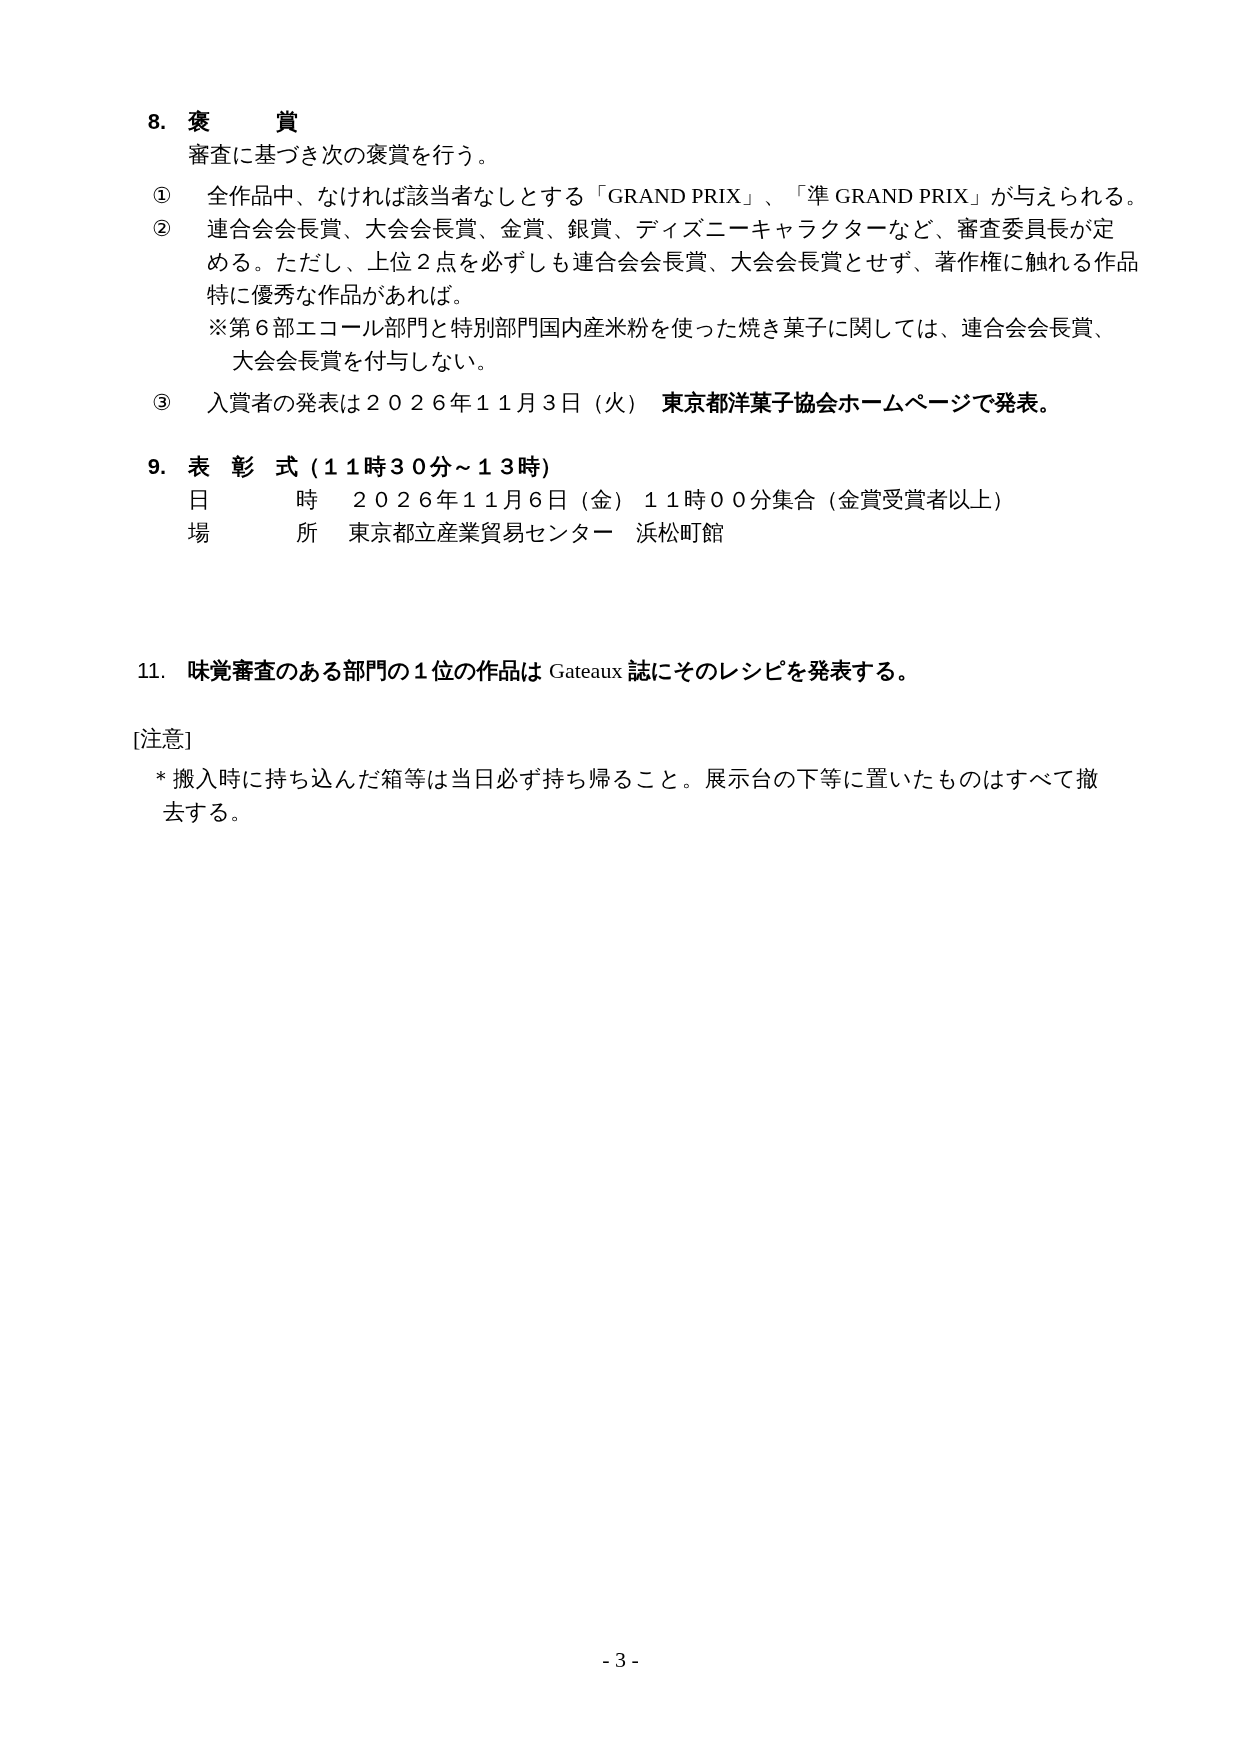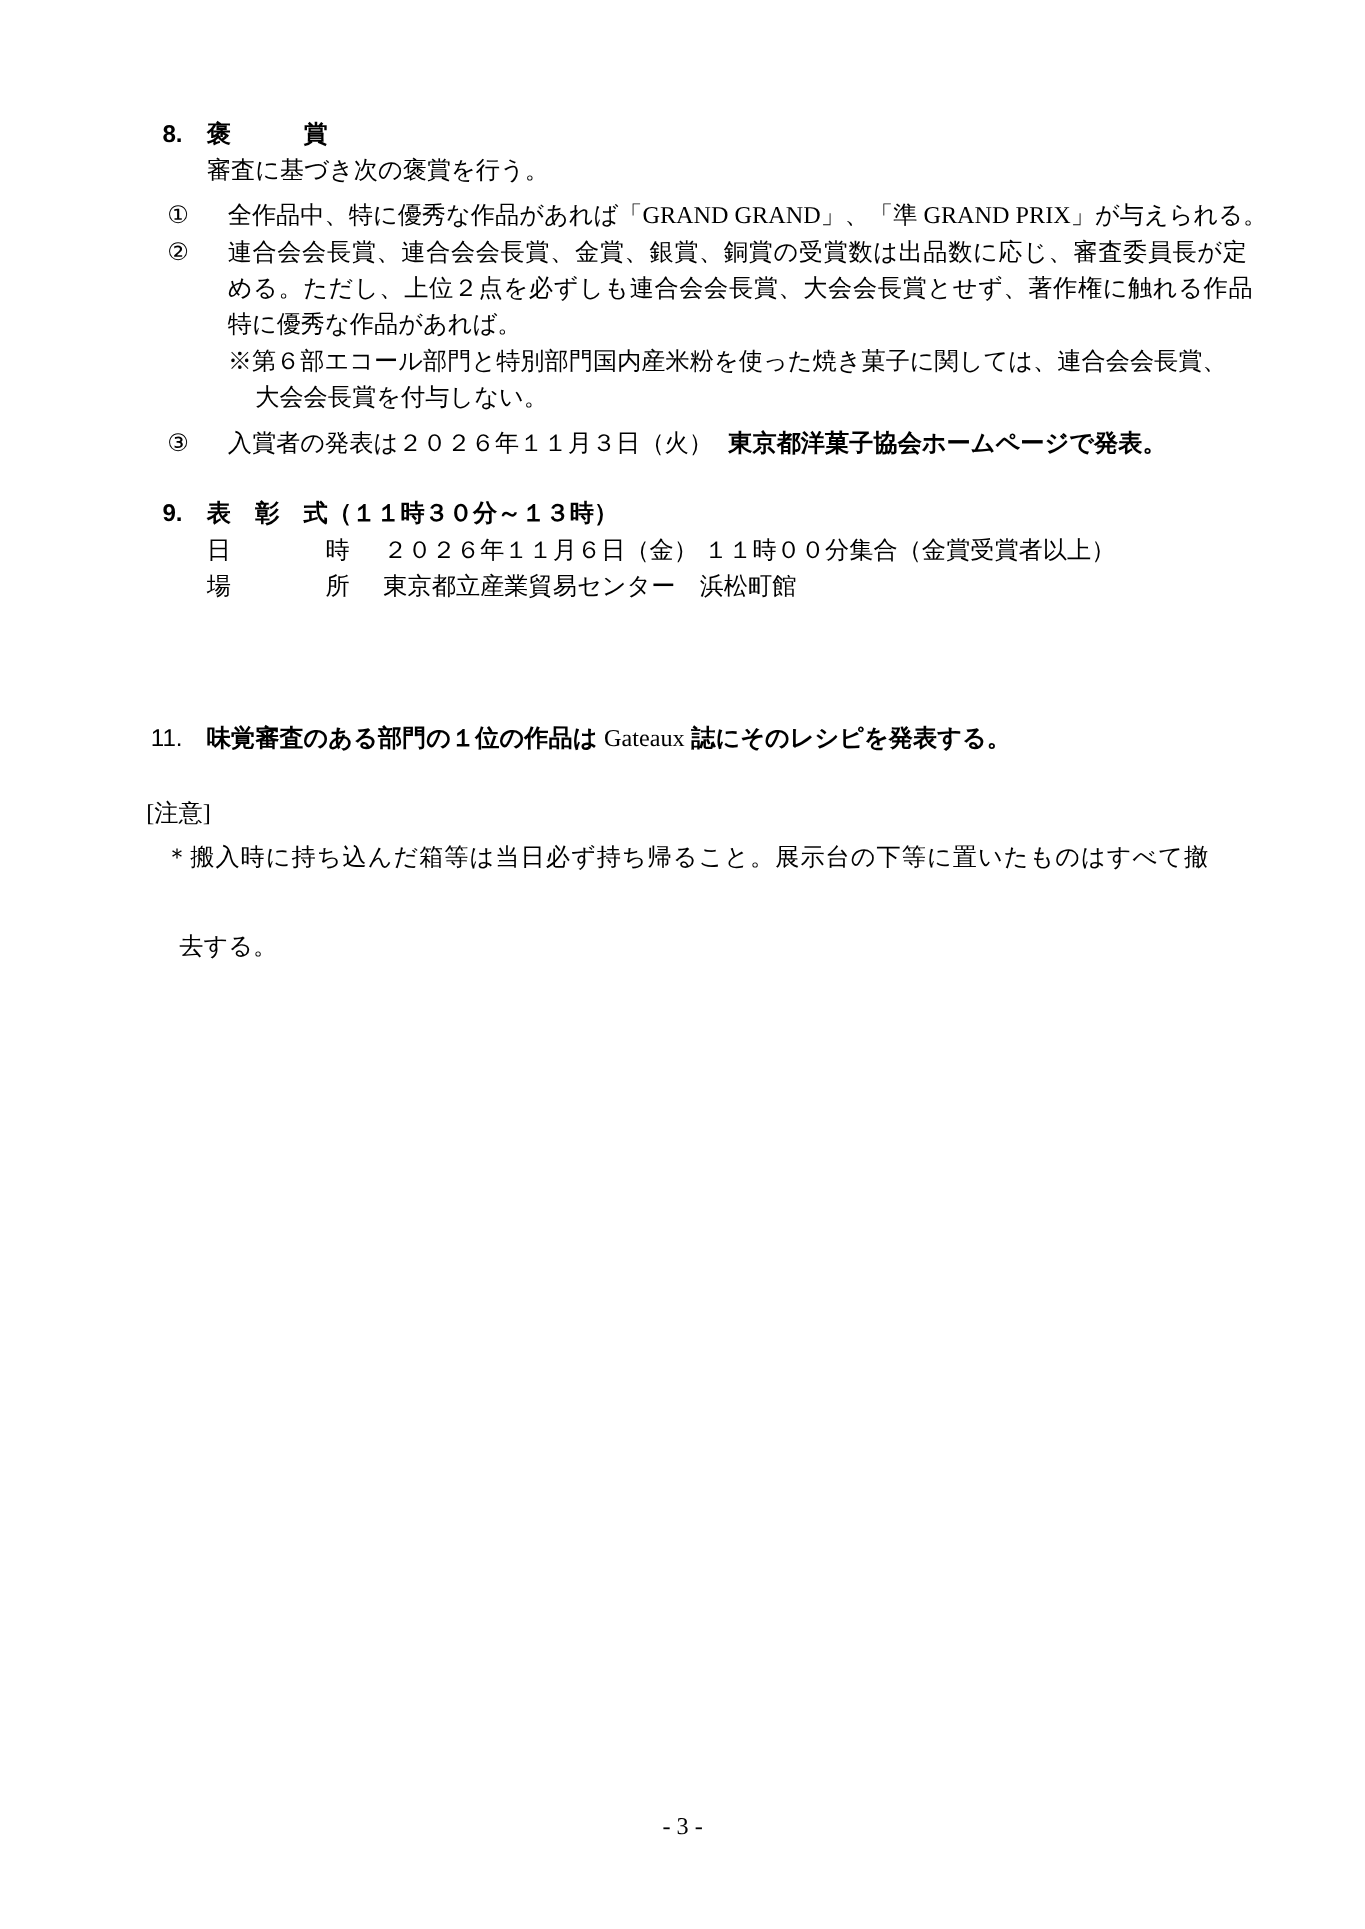--- a/index.html
+++ b/index.html
@@ -37,21 +37,21 @@
   .marker {
     display:inline-block;
     width:55px;
     flex:0 0 55px;
     font-family:"Liberation Serif","DejaVu Serif",serif;
   }
   .bodycol div { white-space:nowrap; }
   .stretch { letter-spacing:0.55px; }
   .stretch2 { letter-spacing:0.9px; }
   .indent25 { padding-left:25px; }
-  .indent13 { padding-left:13px;margin-top:48px; }
+  .indent13 { padding-left:13px; }
   .labelbox {
     display:inline-flex;
     width:130px;
     justify-content:space-between;
   }
   .valgap { margin-left:25px; }
   .latin-gap { margin:0 6px; font-weight:normal; font-family:"Liberation Serif","DejaVu Serif",serif; }
   .boldtail-gap { margin-left:14px; }
   .footer {
     position:absolute;
@@ -68,27 +68,27 @@
 
   <div class="line numrow" style="left:133px; top:105px;">
     <span class="num b">8.</span>
     <span class="gothic headgap">褒　　　賞</span>
   </div>
 
   <div class="line" style="left:188px; top:138px;">審査に基づき次の褒賞を行う。</div>
 
   <div class="line itemrow" style="left:152px; top:179px;">
     <span class="marker">①</span>
-    <span>全作品中、特に優秀な作品があれば「GRAND GRAND」、「準 GRAND PRIX」が与えられる。</span>
+    <span>全作品中、なければ該当者なしとする「GRAND PRIX」、「準 GRAND PRIX」が与えられる。</span>
   </div>
 
   <div class="line itemrow" style="left:152px; top:212px;">
     <span class="marker">②</span>
     <span class="bodycol">
-      <div class="stretch">連合会会長賞、連合会会長賞、金賞、銀賞、銅賞の受賞数は出品数に応じ、審査委員長が定</div>
+      <div class="stretch">連合会会長賞、大会会長賞、金賞、銀賞、ディズニーキャラクターなど、審査委員長が定</div>
       <div class="stretch">める。ただし、上位２点を必ずしも連合会会長賞、大会会長賞とせず、著作権に触れる作品</div>
       <div>特に優秀な作品があれば。</div>
     </span>
   </div>
 
   <div class="line bodycol" style="left:207px; top:311px;">
     <div>※第６部エコール部門と特別部門国内産米粉を使った焼き菓子に関しては、連合会会長賞、</div>
     <div class="indent25">大会会長賞を付与しない。</div>
   </div>
 

